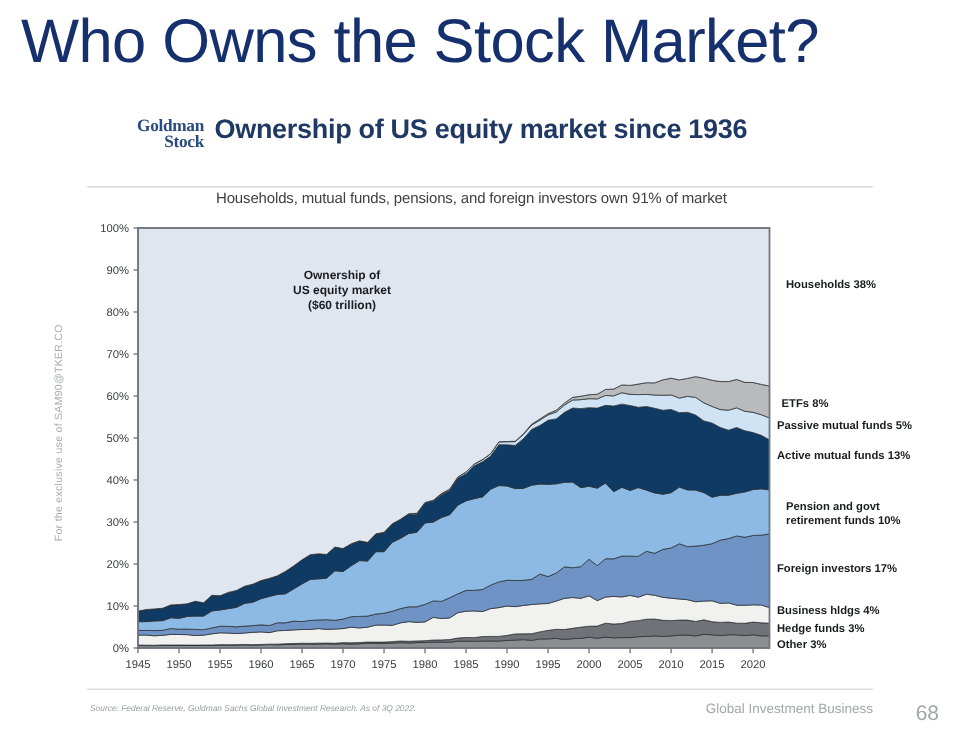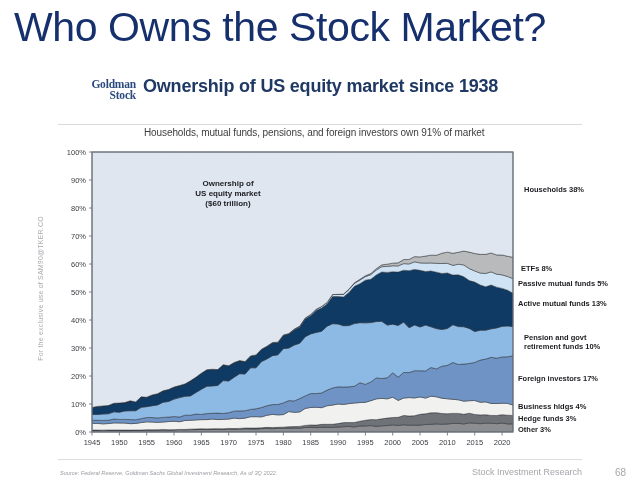--- a/index.html
+++ b/index.html
@@ -72,36 +72,36 @@
   .source{
     position:absolute;left:60px;top:470px;
     font-size:5.6px;color:#9a9ca1;font-style:italic;white-space:nowrap;
   }
   .foot-right{
     position:absolute;right:58px;top:467px;
     font-size:9px;color:#a4a6ab;white-space:nowrap;
   }
   .foot-page{
     position:absolute;right:14px;top:467px;
-    font-size:10px;color:#a4a6ab;
+    font-size:14px;color:#a4a6ab;
   }
 </style>
 </head>
 <body>
 
 <div class="slide">
 
   <div class="headline">Who Owns the Stock Market?</div>
 
   <div class="gs-logo">
     <span>Goldman</span>
     <span>Stock</span>
   </div>
 
-  <div class="deck-title">Ownership of US equity market since 1938</div>
+  <div class="deck-title">Ownership of US equity market since 1936</div>
   <div class="deck-sub">Households, mutual funds, pensions, and foreign investors own 91% of market</div>
   <div class="rule"></div>
 
   <div class="watermark">For the exclusive use of SAM90@TKER.CO</div>
 
   <div class="chart-wrap">
     <svg class="chart-svg" id="chart" width="640" height="310" viewBox="0 0 640 310">
         <rect x="92" y="12" width="421" height="280" fill="#e0e6f0"></rect>
         <g>
           <path d="M 92 290.3113407772343 L 97.47 290.42 L 102.94 290.43 L 108.40 290.28 L 113.87 290.34 L 119.34 290.26 L 124.81 290.33 L 130.27 290.36 L 135.74 290.28 L 141.21 290.28 L 146.68 290.05 L 152.14 290.09 L 157.61 290.04 L 163.08 289.92 L 168.55 290.05 L 174.01 289.92 L 179.48 289.72 L 184.95 289.87 L 190.42 289.67 L 195.88 289.58 L 201.35 289.33 L 206.82 289.43 L 212.29 289.36 L 217.75 289.22 L 223.22 289.44 L 228.69 289.13 L 234.16 289.37 L 239.62 289.21 L 245.09 288.83 L 250.56 288.89 L 256.03 288.96 L 261.49 288.67 L 266.96 288.45 L 272.43 288.69 L 277.90 288.41 L 283.36 288.32 L 288.83 288.08 L 294.30 288.06 L 299.77 288.12 L 305.23 287.48 L 310.70 287.35 L 316.17 287.62 L 321.64 287.30 L 327.10 287.33 L 332.57 287.32 L 338.04 287.00 L 343.51 286.72 L 348.97 286.42 L 354.44 286.94 L 359.91 285.96 L 365.38 285.93 L 370.84 285.58 L 376.31 286.29 L 381.78 285.77 L 387.25 285.56 L 392.71 284.83 L 398.18 285.48 L 403.65 284.74 L 409.12 285.21 L 414.58 285.10 L 420.05 285.07 L 425.52 284.46 L 430.99 284.31 L 436.45 283.90 L 441.92 284.24 L 447.39 283.96 L 452.86 283.41 L 458.32 283.37 L 463.79 283.95 L 469.26 282.86 L 474.73 283.19 L 480.19 283.70 L 485.66 283.16 L 491.13 283.19 L 496.60 283.69 L 502.06 283.14 L 507.53 283.91 L 513.00 283.89 L 513 292 L 92 292 Z" fill="#8b8d90" stroke="#2b2f33" stroke-width="0.5" stroke-linejoin="round"></path>
@@ -180,16 +180,16 @@
         <text x="524" y="209" class="callout">retirement funds 10%</text>
         <text x="518" y="241" class="callout">Foreign investors 17%</text>
         <text x="518" y="269" class="callout">Business hldgs 4%</text>
         <text x="518" y="281" class="callout">Hedge funds 3%</text>
         <text x="518" y="292" class="callout">Other 3%</text>
       </svg>
   </div>
 
   <div class="foot-rule"></div>
   <div class="source">Source: Federal Reserve, Goldman Sachs Global Investment Research. As of 3Q 2022.</div>
-  <div class="foot-right">Stock Investment Research</div>
+  <div class="foot-right">Global Investment Business</div>
   <div class="foot-page">68</div>
 
 </div>
 
 </body></html>

